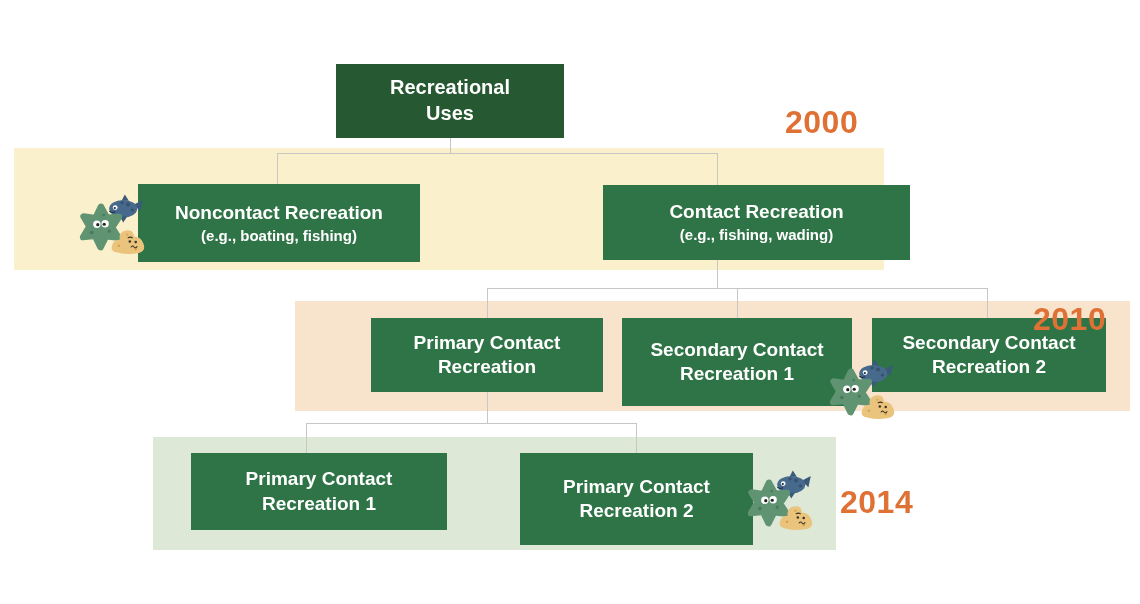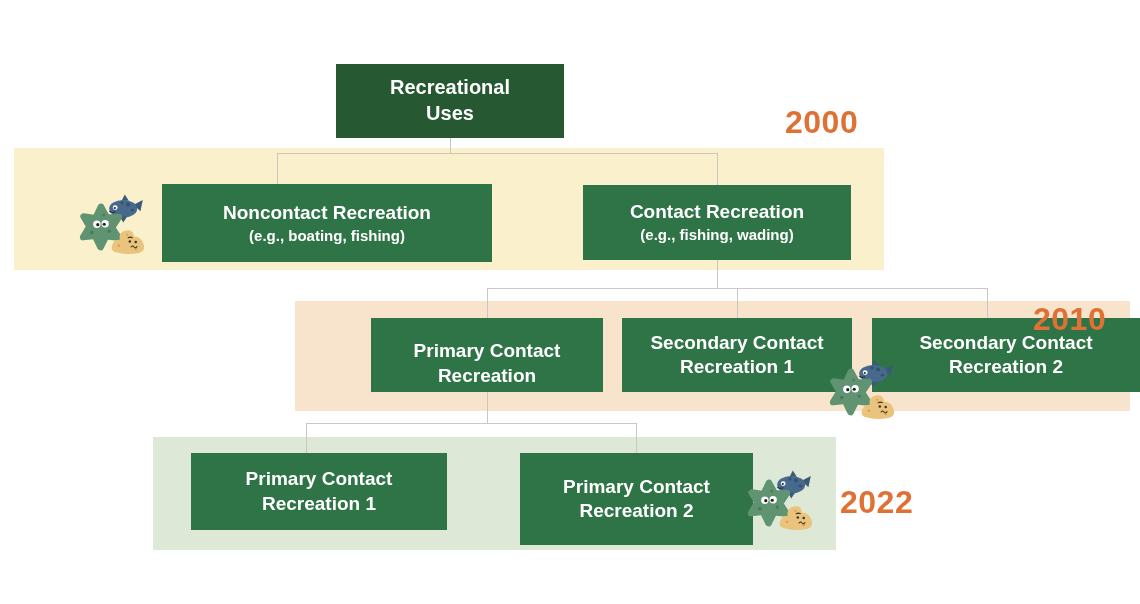--- a/index.html
+++ b/index.html
@@ -62,25 +62,25 @@
     font-weight: 700;
     font-size: 15px;
     line-height: 1.3;
     margin-top: 1px;
   }
   #n-root {
     left: 336px; top: 64px; width: 228px; height: 74px;
     background: var(--root-box, #265831);
   }
   #n-root .title { font-size: 20px; max-width: 150px; }
-  #n-noncontact { left: 138px; top: 184px; width: 330px; height: 78px; margin-left: 24px; }
-  #n-contact    { left: 583px; top: 185px; width: 268px; height: 75px; }
-  #n-primary    { left: 371px; top: 318px; width: 232px; height: 74px; justify-content: flex-end; }
-  #n-secondary1 { left: 622px; top: 318px; width: 230px; height: 74px; }
-  #n-secondary2 { left: 872px; top: 318px; width: 268px; height: 74px; }
+  #n-noncontact { left: 138px; top: 184px; width: 282px; height: 78px; }
+  #n-contact    { left: 603px; top: 185px; width: 307px; height: 75px; }
+  #n-primary    { left: 371px; top: 318px; width: 232px; height: 74px; }
+  #n-secondary1 { left: 622px; top: 318px; width: 230px; height: 88px; }
+  #n-secondary2 { left: 872px; top: 318px; width: 234px; height: 74px; }
   #n-primary1   { left: 191px; top: 453px; width: 256px; height: 77px; }
   #n-primary2   { left: 520px; top: 453px; width: 233px; height: 92px; }
 
   
   .year {
     position: absolute;
     z-index: 4;
     font-weight: 700;
     font-size: 32px;
     color: var(--year, #df7134);
@@ -186,21 +186,21 @@
   <div class="node" id="n-primary1">
     <div class="title">Primary Contact Recreation 1</div>
   </div>
 
   <div class="node" id="n-primary2">
     <div class="title">Primary Contact Recreation 2</div>
   </div>
 
   <div class="year" id="year-2000">2000</div>
   <div class="year" id="year-2010">2010</div>
-  <div class="year" id="year-2014">2022</div>
+  <div class="year" id="year-2014">2014</div>
 
   <svg class="critters" id="icons-2000" width="72" height="66" viewBox="0 0 72 66">
     <use href="#critter-fish" transform="translate(26,2) scale(0.40)"></use>
     <use href="#critter-star" transform="translate(0,14) scale(0.46)"></use>
     <use href="#critter-sand" transform="translate(30,28) scale(0.42)"></use>
   </svg>
 
   <svg class="critters" id="icons-2010" width="72" height="66" viewBox="0 0 72 66">
     <use href="#critter-fish" transform="translate(26,2) scale(0.40)"></use>
     <use href="#critter-star" transform="translate(0,14) scale(0.46)"></use>

